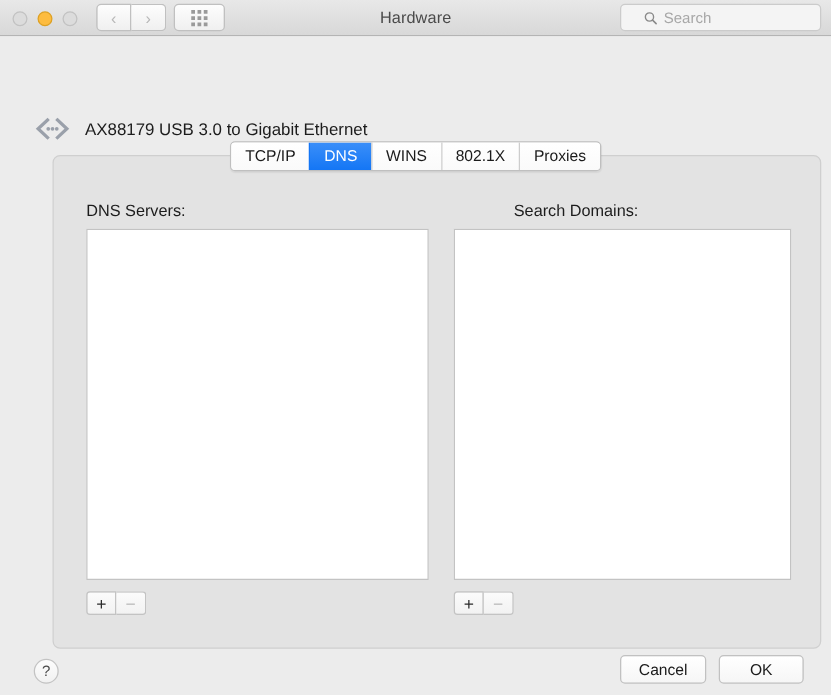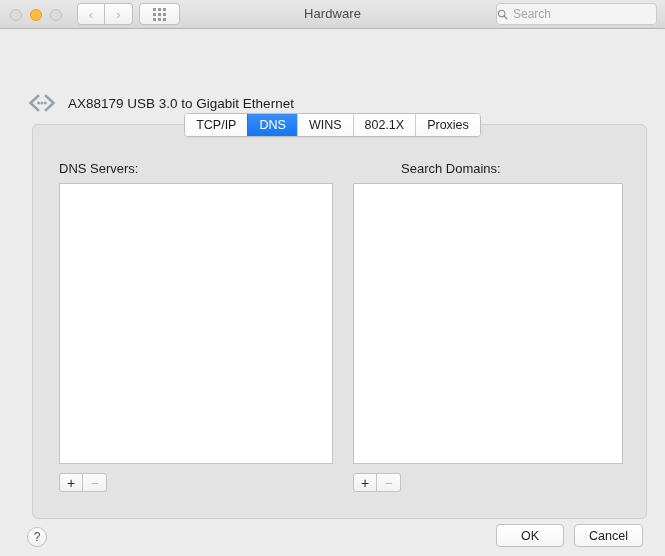--- a/index.html
+++ b/index.html
@@ -122,21 +122,21 @@
     right: 8px;
     top: 3px;
     width: 161px;
     height: 22px;
     background: #f4f4f4;
     border: 1px solid #cbcbcb;
     border-radius: 4px;
     box-sizing: border-box;
     display: flex;
     align-items: center;
-    padding-left: 0;
+    padding-left: 18px;
   }
   .search-icon {
     width: 11px;
     height: 11px;
     flex: 0 0 auto;
     margin-right: 5px;
   }
   .search-placeholder {
     font-size: 12px;
     color: #a7a7a7;
@@ -203,21 +203,21 @@
   .tab:first-child { border-left: none; }
   .tab.selected {
     background: linear-gradient(to bottom, #3b8ff9 0%, #1476f5 100%);
     color: #ffffff;
     border-left-color: #1476f5;
   }
 
   
   .panel {
     position: absolute;
-    left: 32px;
+    left: 42px;
     top: 95px;
     width: 615px;
     height: 395px;
     background: #e3e3e3;
     border: 1px solid #cfcfcf;
     border-radius: 6px;
     box-sizing: border-box;
   }
 
   .col-label {
@@ -403,18 +403,18 @@
 
       <div class="pm-group pm-search">
         <div class="pm-btn plus">+</div>
         <div class="pm-btn minus">−</div>
       </div>
     </div>
 
     <div class="help-btn">?</div>
 
     <div class="footer-buttons">
+      <div class="pushbtn">Cancel</div>
       <div class="pushbtn">OK</div>
-      <div class="pushbtn">Cancel</div>
     </div>
 
   </div>
 </div>
 
 </body></html>

